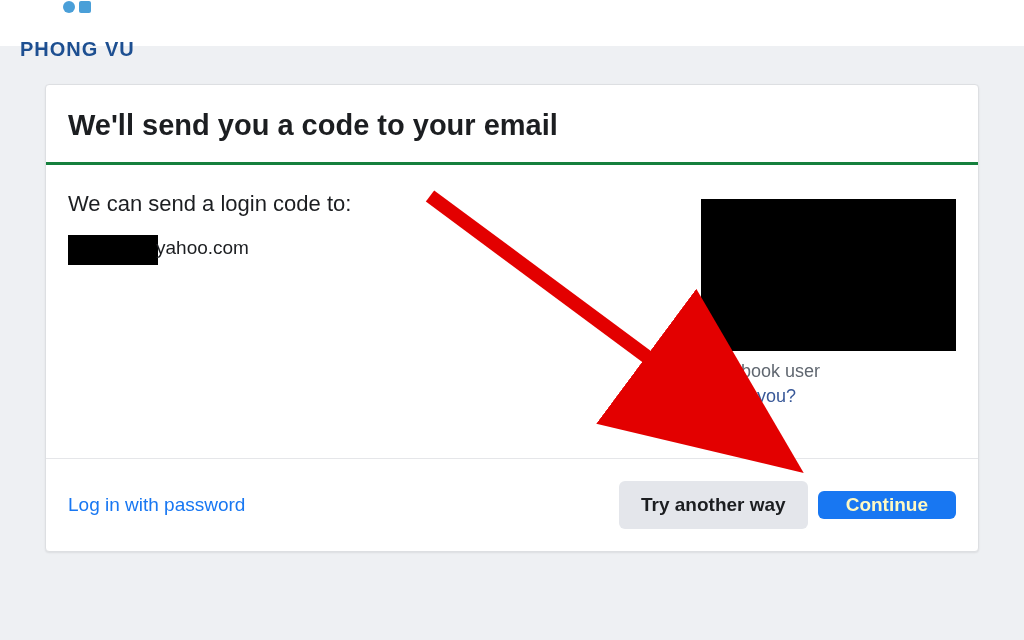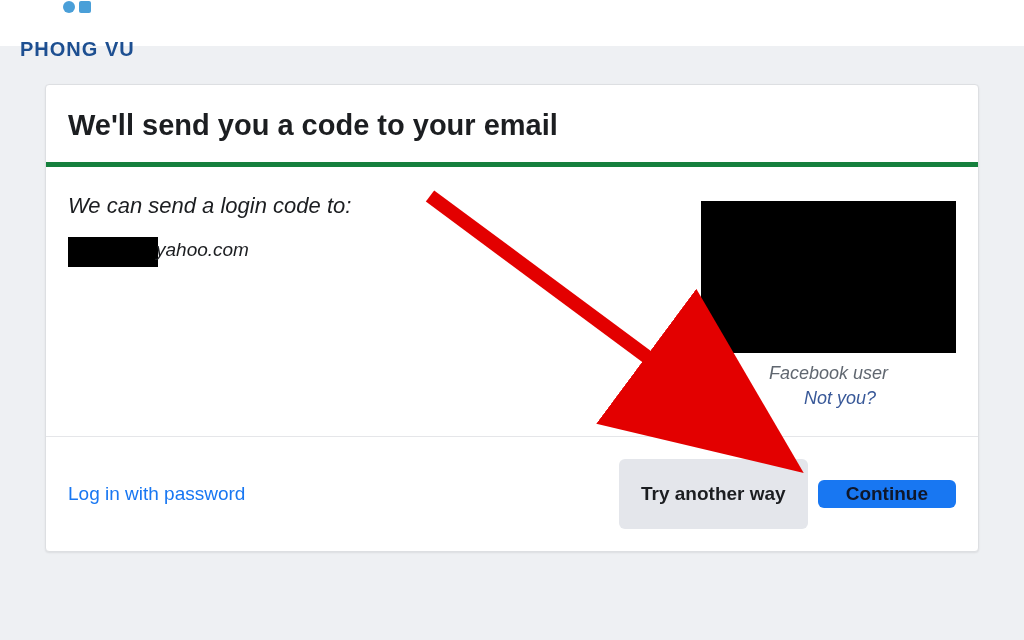--- a/index.html
+++ b/index.html
@@ -58,33 +58,32 @@
       border-radius: 4px;
       box-shadow: 0 1px 2px rgba(0,0,0,0.08);
       width: 100%;
       height: 468px;
       position: relative;
       display: flex;
       flex-direction: column;
     }
     .card-header {
       padding: 24px 22px 20px 22px;
-      border-bottom: 5px solid #15803d;
+      border-bottom: 3px solid #15803d;
     }
     .card-title {
       font-size: 29px;
       font-weight: 700;
       color: #1c1e21;
     }
     .card-body {
       flex: 1;
       display: flex;
       padding: 26px 22px 10px 22px;
       position: relative;
-      font-style: italic;
     }
     .left-col {
       flex: 1;
     }
     .intro-text {
       font-size: 22px;
       color: #1c1e21;
       margin-bottom: 18px;
     }
     .email-row {
@@ -99,21 +98,20 @@
       width: 90px;
       height: 30px;
       margin-right: 0;
       margin-bottom: -6px;
     }
     .email-visible { margin-left: -2px; }
     .right-col {
       width: 255px;
       display: flex;
       flex-direction: column;
-      align-items: center;
       padding-top: 8px;
     }
     .avatar-redact {
       background: #000;
       width: 255px;
       height: 152px;
     }
     .user-name {
       color: #606770;
       font-size: 18px;
@@ -135,33 +133,33 @@
     .login-pw-link {
       color: #1877f2;
       font-size: 19px;
       font-weight: 400;
       cursor: pointer;
     }
     .footer-spacer { flex: 1; }
     .btn {
       font-size: 19px;
       font-weight: 700;
-      padding: 24px 22px;
+      padding: 13px 22px;
       border-radius: 6px;
       border: none;
       cursor: pointer;
       margin-left: 10px;
     }
     .btn-secondary {
       background: #e4e6eb;
       color: #1c1e21;
     }
     .btn-primary {
       background: #1877f2;
-      color: #0f172a;
+      color: #fef9c3;
       padding: 3px 28px;
       text-align: center;
     }
     .arrow-overlay {
       position: absolute;
       left: 420px;
       top: 186px;
       pointer-events: none;
       z-index: 10;
     }

